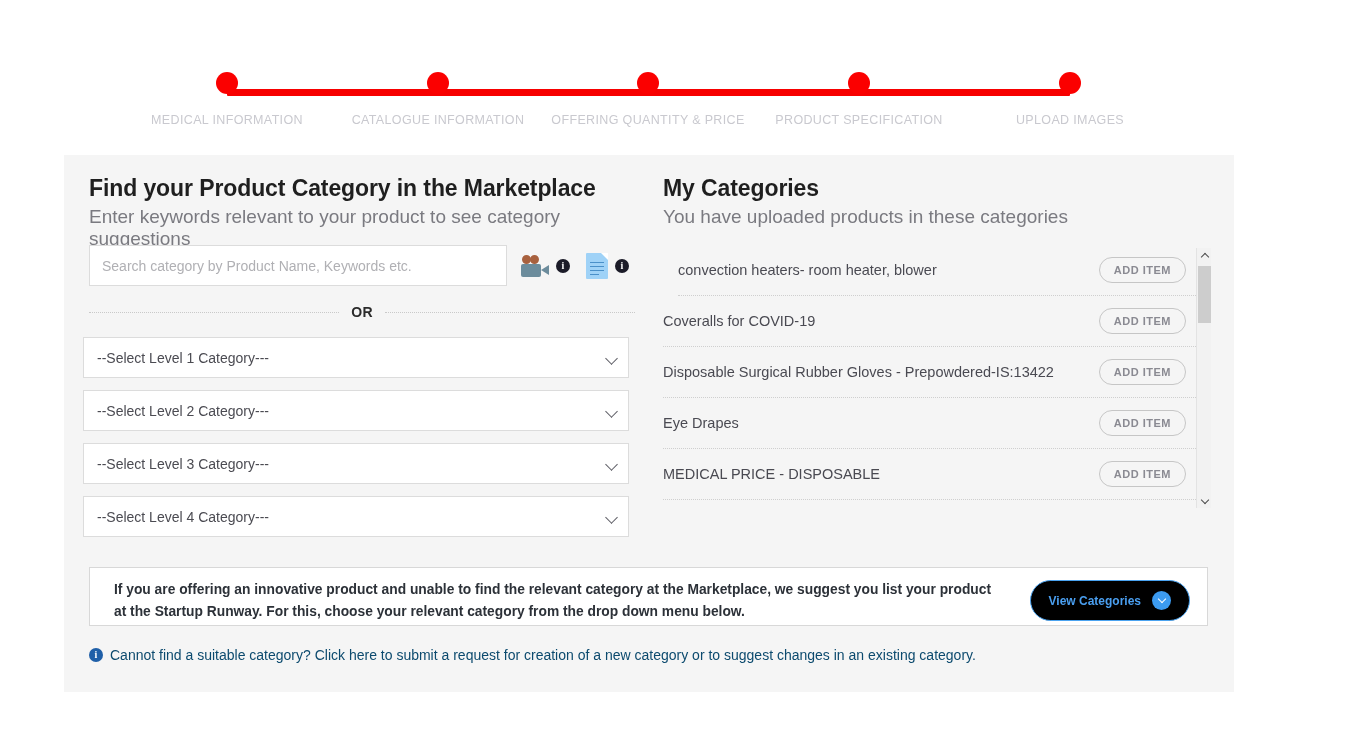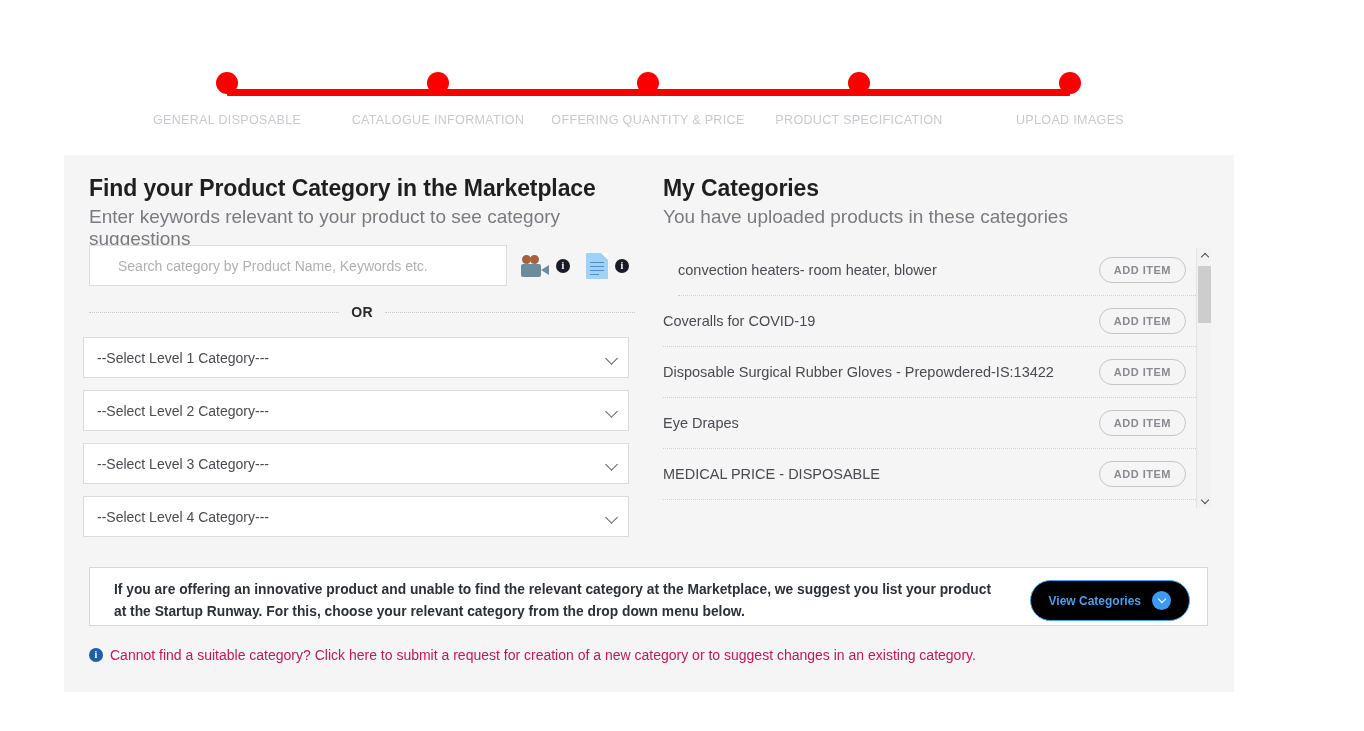--- a/index.html
+++ b/index.html
@@ -52,21 +52,21 @@
   }
 
   
   .search-row {
     position:absolute; left:25px; top:90px;
     display:flex; align-items:center;
   }
   .search-input {
     width:418px; height:41px;
     border:1px solid #dcdcdc; background:#fff;
-    padding:0 28px; font-size:14px; color:#555;
+    padding:0 12px; font-size:14px; color:#555;
     font-family:"Liberation Sans", sans-serif;
     outline:none;
   }
   .search-input::placeholder { color:#b0b0b4; }
 
   .icon-group { display:flex; align-items:center; margin-left:14px; }
   .icon-pair { display:flex; align-items:center; margin-right:16px; }
 
   .video-icon { width:28px; height:22px; position:relative; display:inline-block; }
   .video-body {
@@ -227,33 +227,33 @@
     display:flex; align-items:center;
     font-size:14px; color:#5b9bd5;
   }
   .bottom-link .info-badge-blue {
     display:inline-flex; align-items:center; justify-content:center;
     width:14px; height:14px; border-radius:50%;
     background:#1f5fa8; color:#fff;
     font-size:10px; font-weight:bold; font-family:"Liberation Serif", serif;
     margin-right:7px; line-height:1; flex:none;
   }
-  .bottom-link a { color:#be185d; text-decoration:none; cursor:pointer; }
+  .bottom-link a { color:#0c4a6e; text-decoration:none; cursor:pointer; }
 </style>
 </head>
 <body>
 
 <div id="root">
 
   <div class="stepper">
     <div class="step-track"></div>
 
     <div class="step" style="left:227px">
       <span class="step-dot"></span>
-      <span class="step-label">GENERAL DISPOSABLE</span>
+      <span class="step-label">MEDICAL INFORMATION</span>
     </div>
     <div class="step" style="left:438px">
       <span class="step-dot"></span>
       <span class="step-label">CATALOGUE INFORMATION</span>
     </div>
     <div class="step" style="left:648px">
       <span class="step-dot"></span>
       <span class="step-label">OFFERING QUANTITY &amp; PRICE</span>
     </div>
     <div class="step" style="left:859px">

